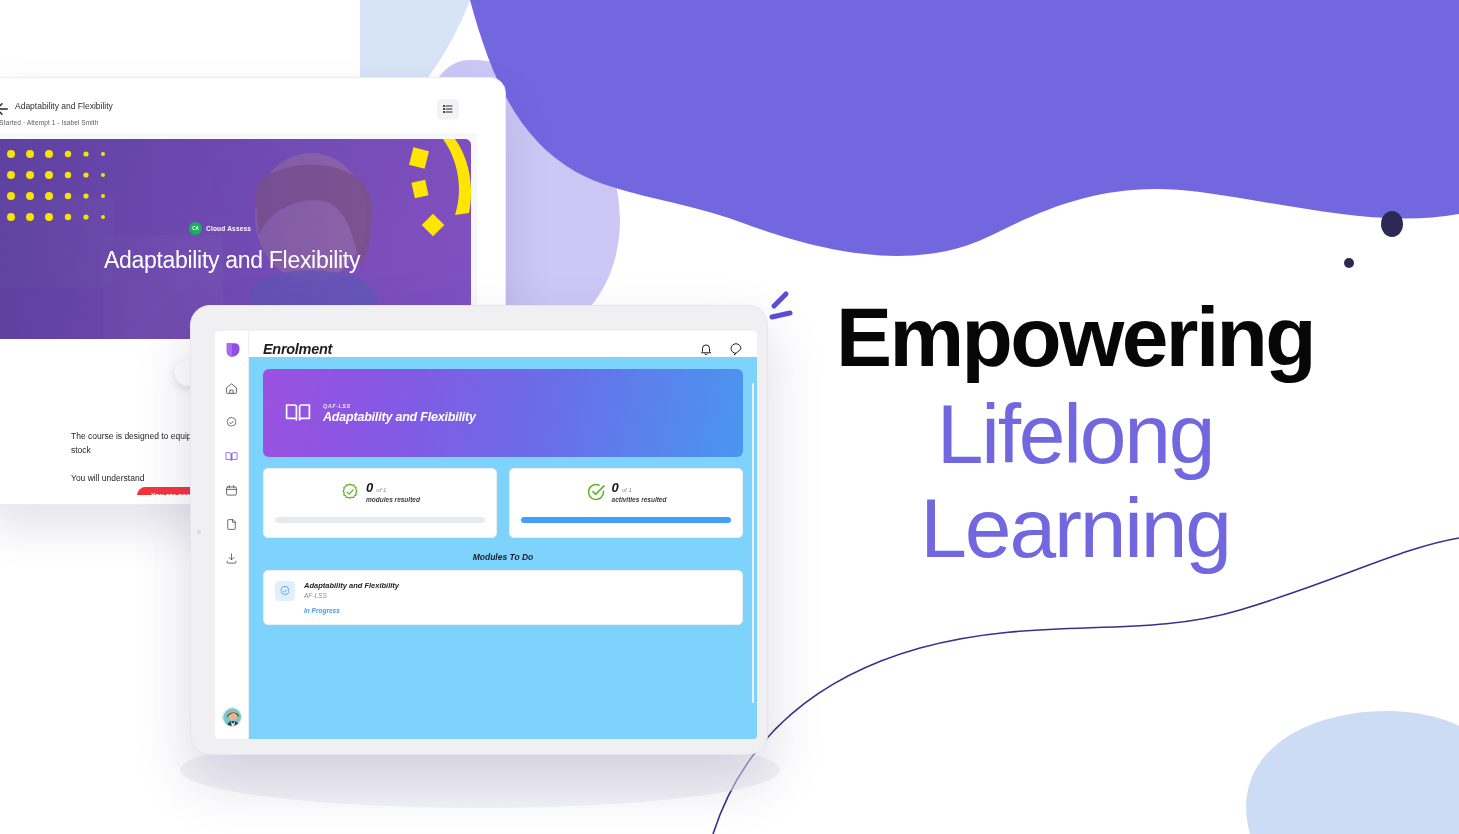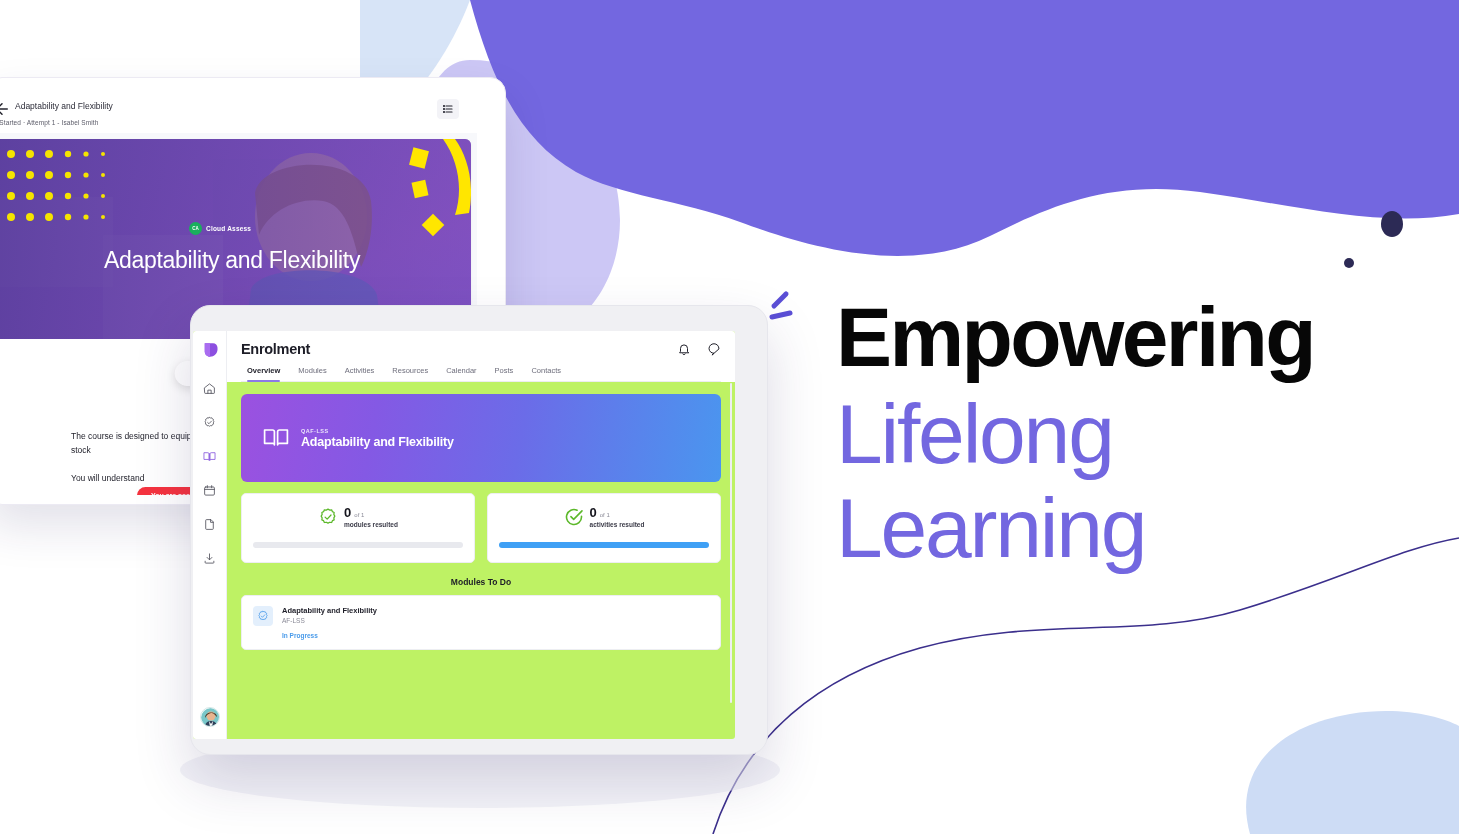--- a/index.html
+++ b/index.html
@@ -16,21 +16,21 @@
   .bg-svg { position:absolute; left:0; top:0; width:1459px; height:834px; }
 
   
   .headline { position:absolute; left:836px; top:296px; z-index:6; }
   .headline .l1 {
     font-size: 84px; line-height: 0.99; font-weight: 700; color:#070707;
     letter-spacing:-2.6px; white-space:nowrap;text-align:right;
   }
   .headline .l2, .headline .l3 {
     font-size: 84px; line-height: 1.12; font-weight: 400; color:#7367E0;
-    letter-spacing:-2.2px; white-space:nowrap;
+    letter-spacing:-2.2px; white-space:nowrap;text-align:center;
   }
   .headline .l2 { margin-top: 8px; }
 
   
   .back-device {
     position:absolute; left:-14px; top:77px; width:520px; height:428px; z-index:2;
     background:#ffffff; border-radius:16px;
     box-shadow: 0 22px 45px rgba(40,30,90,0.13);
     border:1px solid #eceaf3;
     overflow:hidden;
@@ -83,22 +83,22 @@
   }
 
   
   .tablet {
     position:absolute; left:190px; top:305px; width:578px; height:450px; z-index:5;
     background:#f0f0f3; border-radius:20px;
     box-shadow: 0 26px 55px rgba(45,35,95,0.17);
     border:1px solid #e6e6ec;
   }
   .tablet-inner {
-    position:absolute; left:2px; top:25px; width:542px; height:408px;
-    background:#bef264; border-radius:3px; overflow:hidden; display:flex;
+    position:absolute; left:24px; top:25px; width:542px; height:408px;
+    background:#7dd3fc; border-radius:3px; overflow:hidden; display:flex;font-style:italic;
   }
   .tab-dot { position:absolute; left:6px; top:224px; width:4px; height:4px; border-radius:50%; background:#d9d9e0; }
 
   
   .side {
     width:34px; background:#ffffff; border-right:1px solid #edeef2;
     display:flex; flex-direction:column; align-items:center; padding-top:10px; flex:0 0 34px;
   }
   .side-logo { width:18px; height:18px; margin-bottom:18px; }
   .side-ico { width:22px; height:22px; margin-bottom:12px; display:flex; align-items:center; justify-content:center; }
@@ -377,29 +377,20 @@
                 </svg>
               </span>
               <span class="top-ico">
                 <svg viewBox="0 0 24 24" width="14" height="14" fill="none" stroke="#1d1d27" stroke-width="1.7" stroke-linecap="round" stroke-linejoin="round">
                   <path d="M20.5 11.2 C20.5 6.6 16.6 3 12 3 C7.4 3 3.5 6.6 3.5 11.2 C3.5 15.7 7.4 19.3 12 19.3 L9 22 Z"></path>
                 </svg>
               </span>
             </div>
           </div>
 
-          <div class="tabs">
-            <div class="tab active">Overview</div>
-            <div class="tab">Modules</div>
-            <div class="tab">Activities</div>
-            <div class="tab">Resources</div>
-            <div class="tab">Calendar</div>
-            <div class="tab">Posts</div>
-            <div class="tab">Contacts</div>
-          </div>
         </div>
 
         <div class="content">
 
           <div class="hero-card">
             <span class="hero-book">
               <svg viewBox="0 0 26 22" width="26" height="22" fill="none" stroke="#ffffff" stroke-width="1.7" stroke-linejoin="round" stroke-linecap="round">
                 <path d="M1.6 3 h8 a1.8 1.8 0 0 1 1.8 1.8 v13 a1.5 1.5 0 0 0 -1.5 -1.5 H1.6 Z"></path>
                 <path d="M24.4 3 h-8 a1.8 1.8 0 0 0 -1.8 1.8 v13 a1.5 1.5 0 0 1 1.5 -1.5 h8.3 Z"></path>
               </svg>

